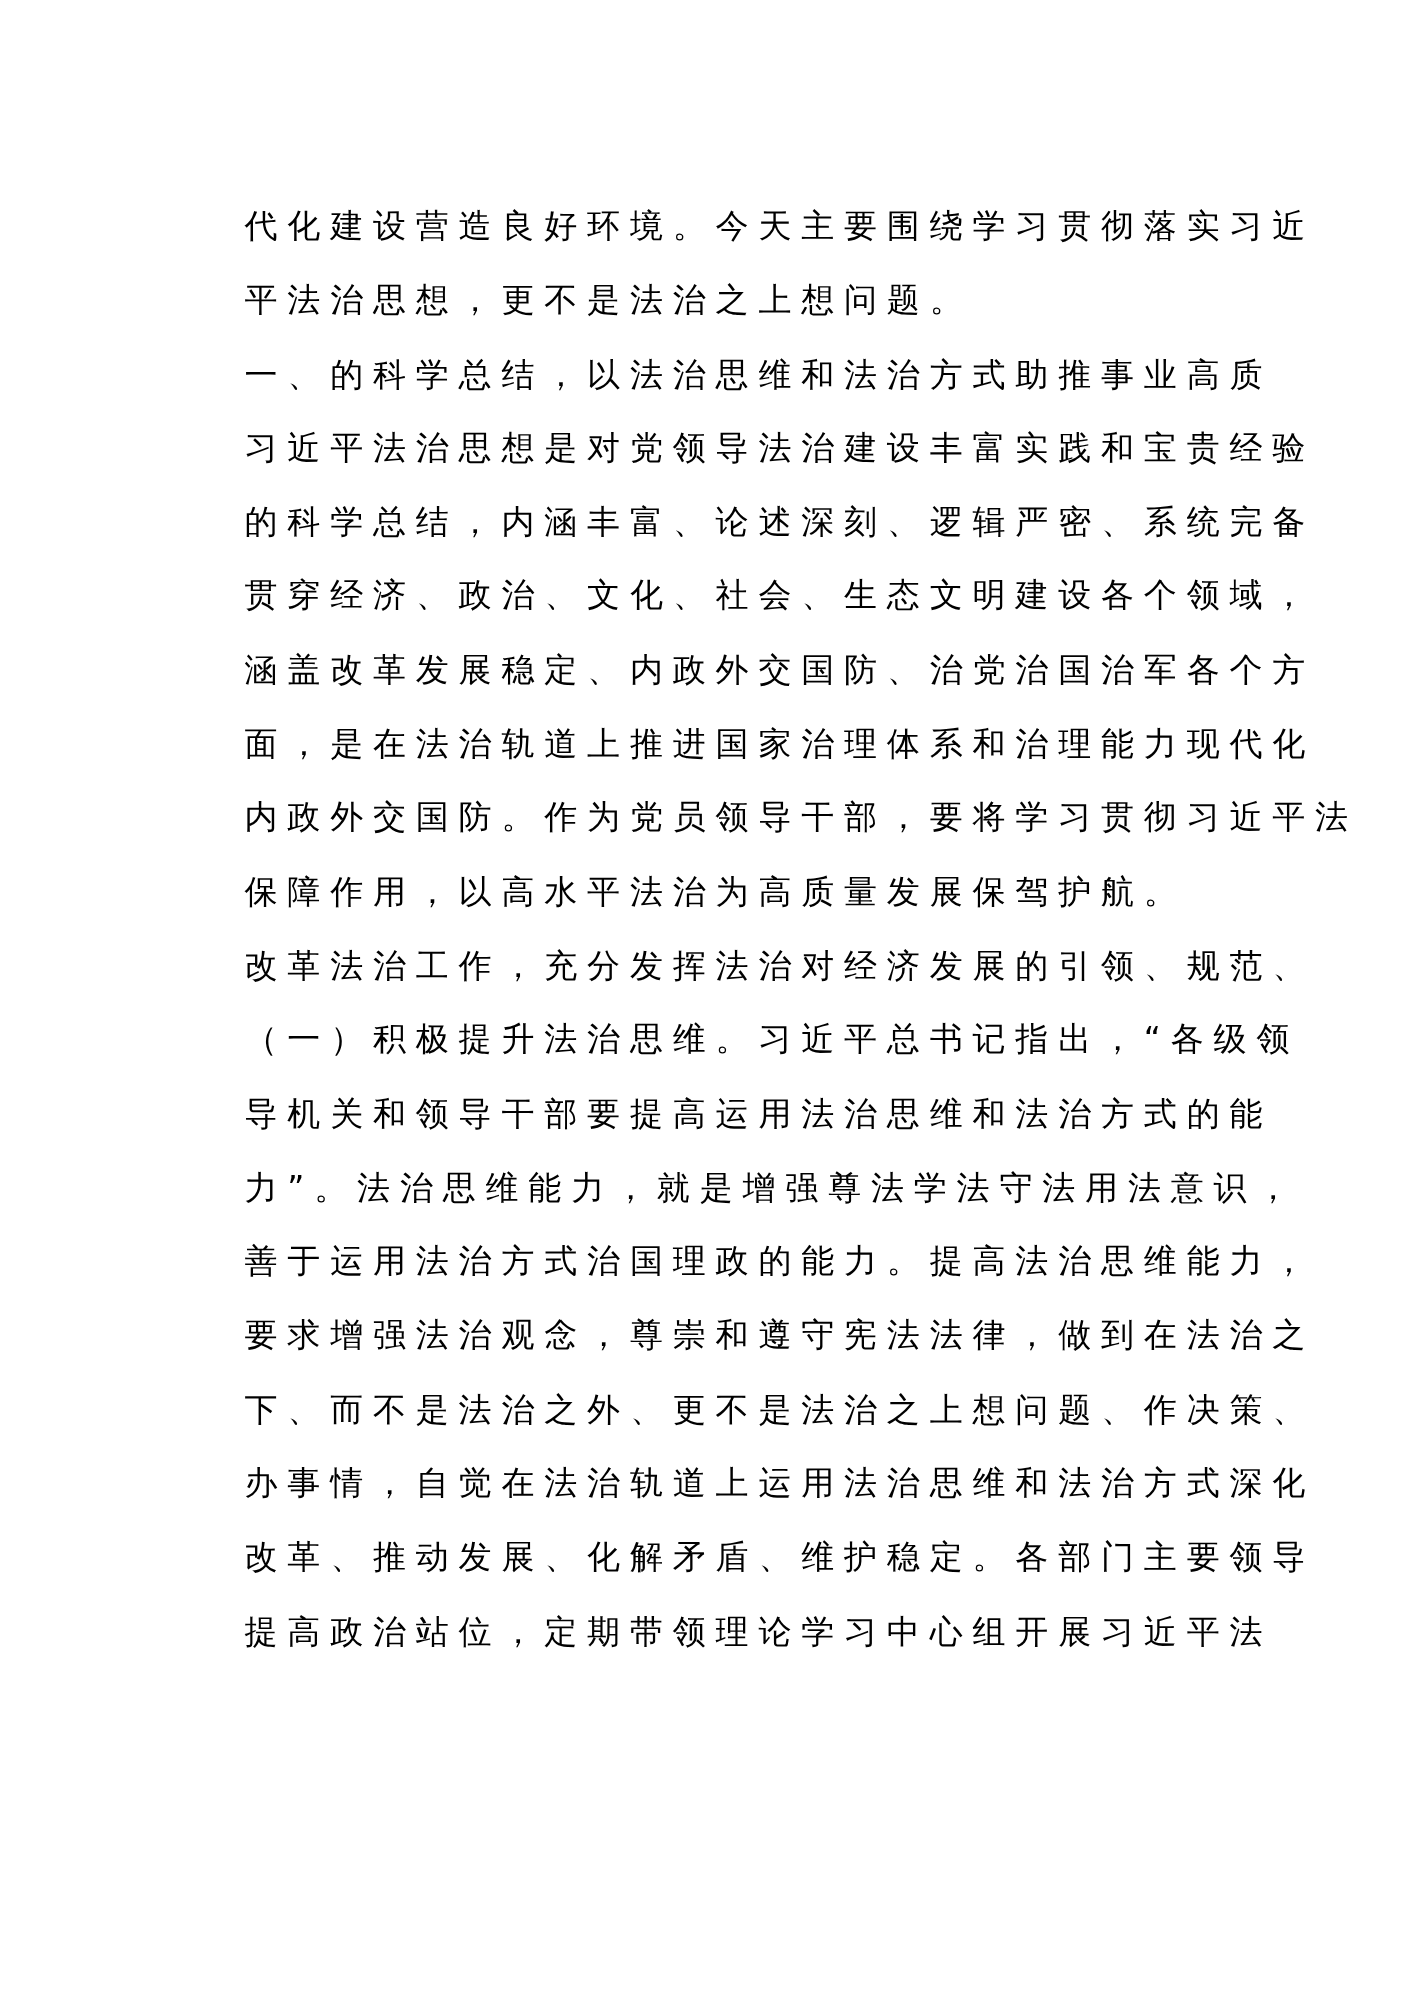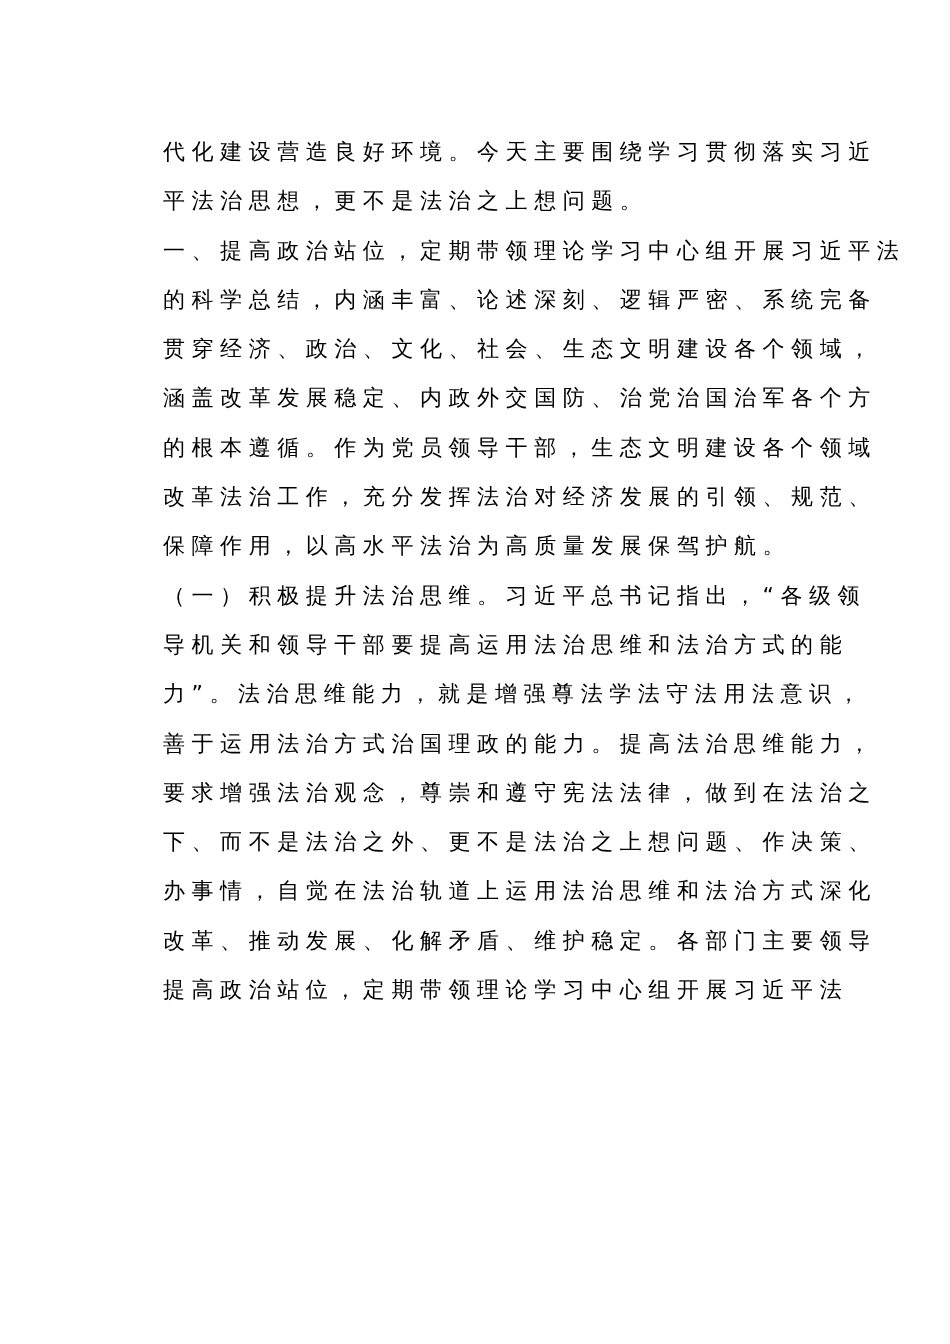--- a/index.html
+++ b/index.html
@@ -38,27 +38,29 @@
     height: 49.3px;
   }
 </style>
 </head>
 <body>
 
 <div class="page">
   <div class="text-block">
     <span class="line">代化建设营造良好环境。今天主要围绕学习贯彻落实习近</span>
     <span class="line">平法治思想，更不是法治之上想问题。</span>
-    <span class="line">一、提高政治站位，定期带领理论学习中心组开展习近平法</span>
+    <span class="line">一、的科学总结，以法治思维和法治方式助推事业高质</span>
+    <span class="line">习近平法治思想是对党领导法治建设丰富实践和宝贵经验</span>
     <span class="line">的科学总结，内涵丰富、论述深刻、逻辑严密、系统完备</span>
     <span class="line">贯穿经济、政治、文化、社会、生态文明建设各个领域，</span>
     <span class="line">涵盖改革发展稳定、内政外交国防、治党治国治军各个方</span>
-    <span class="line">的根本遵循。作为党员领导干部，生态文明建设各个领域</span>
+    <span class="line">面，是在法治轨道上推进国家治理体系和治理能力现代化</span>
+    <span class="line">内政外交国防。作为党员领导干部，要将学习贯彻习近平法</span>
+    <span class="line">保障作用，以高水平法治为高质量发展保驾护航。</span>
     <span class="line">改革法治工作，充分发挥法治对经济发展的引领、规范、</span>
-    <span class="line">保障作用，以高水平法治为高质量发展保驾护航。</span>
     <span class="line">（一）积极提升法治思维。习近平总书记指出，“各级领</span>
     <span class="line">导机关和领导干部要提高运用法治思维和法治方式的能</span>
     <span class="line">力”。法治思维能力，就是增强尊法学法守法用法意识，</span>
     <span class="line">善于运用法治方式治国理政的能力。提高法治思维能力，</span>
     <span class="line">要求增强法治观念，尊崇和遵守宪法法律，做到在法治之</span>
     <span class="line">下、而不是法治之外、更不是法治之上想问题、作决策、</span>
     <span class="line">办事情，自觉在法治轨道上运用法治思维和法治方式深化</span>
     <span class="line">改革、推动发展、化解矛盾、维护稳定。各部门主要领导</span>
     <span class="line">提高政治站位，定期带领理论学习中心组开展习近平法</span>
   </div>

